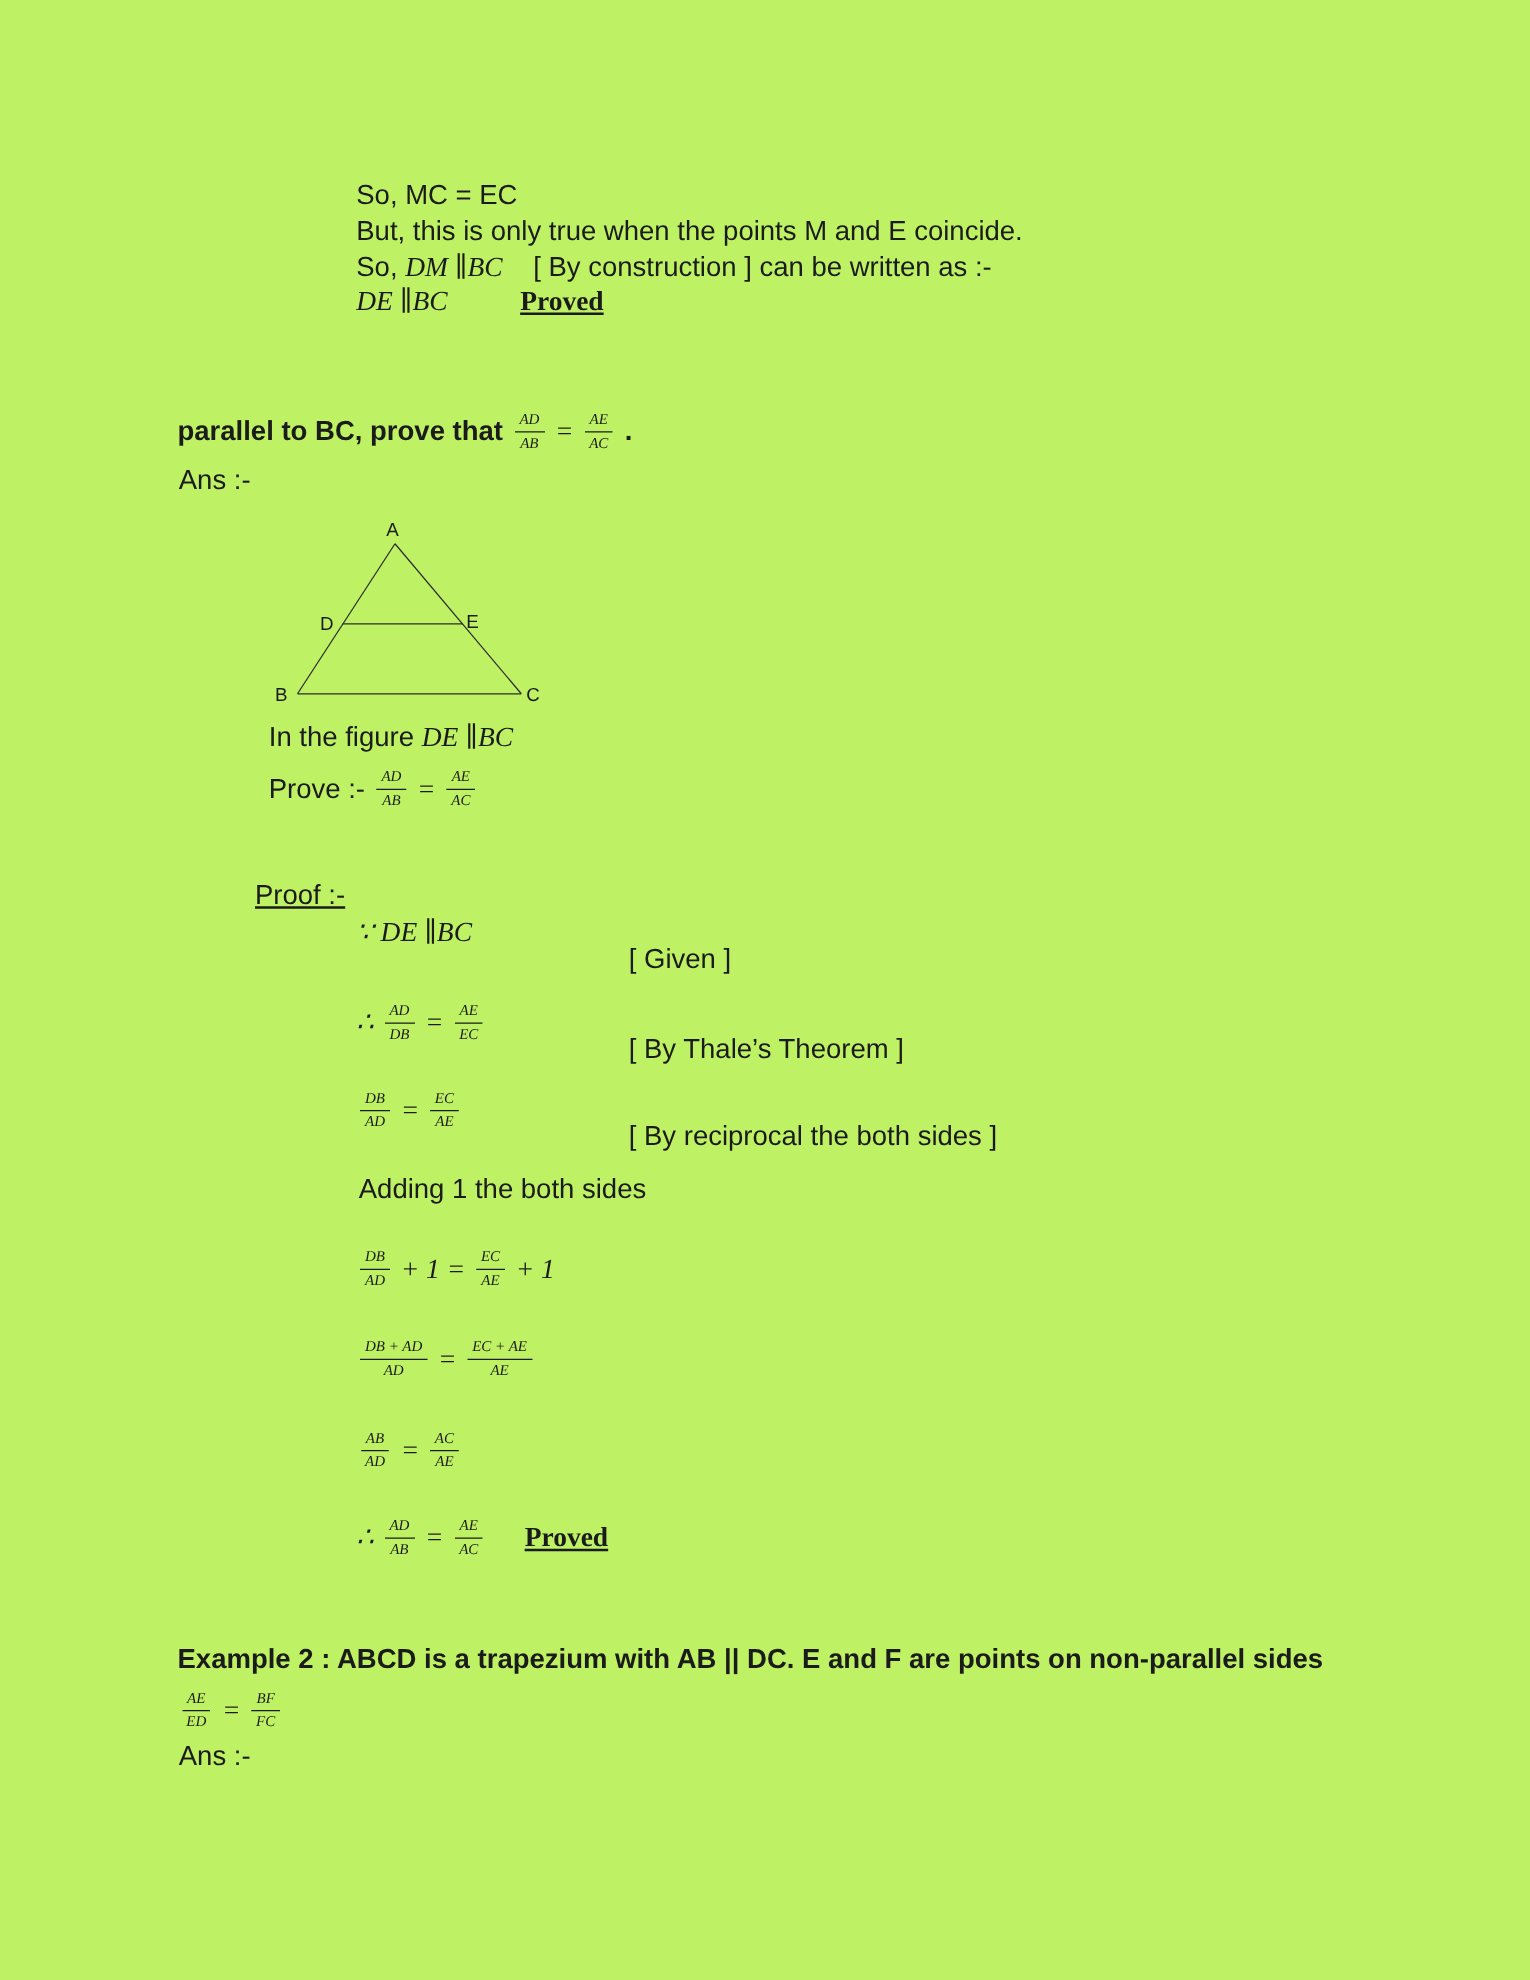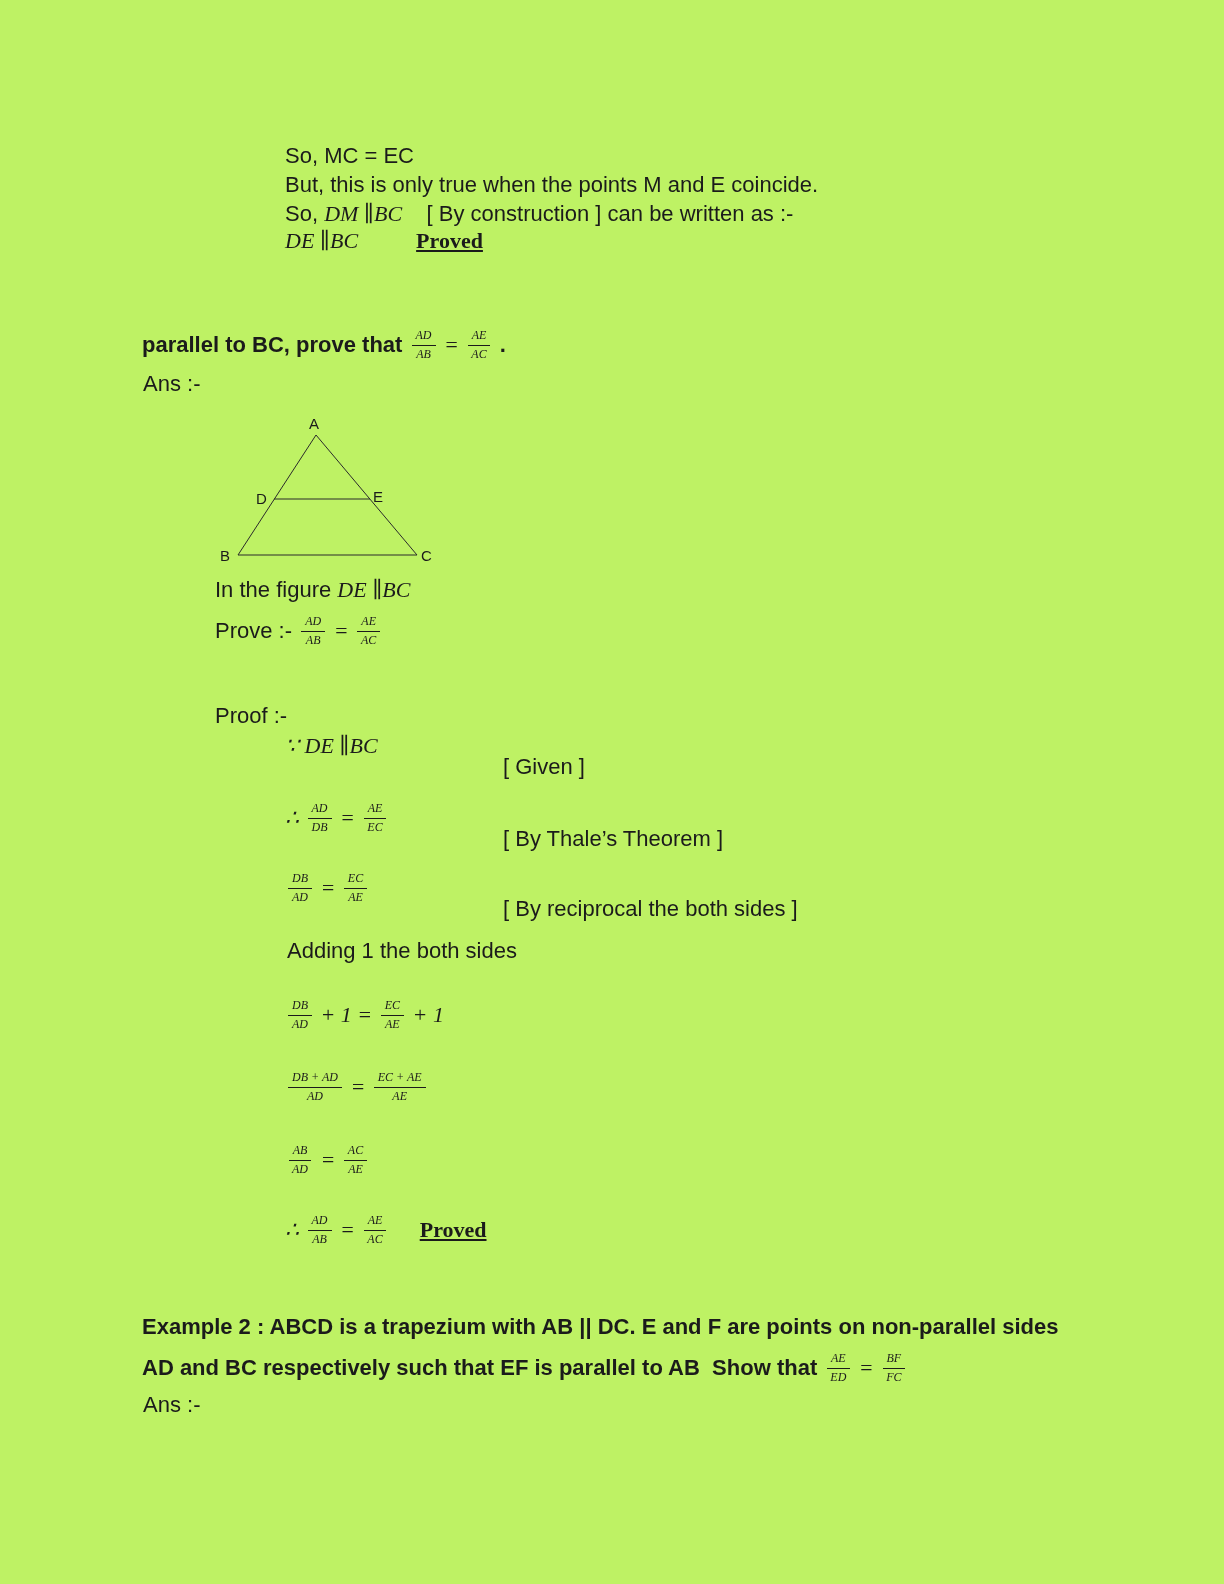--- a/index.html
+++ b/index.html
@@ -78,21 +78,21 @@
     <text x="99" y="19">A</text>
     <text x="10" y="151">B</text>
     <text x="211" y="151">C</text>
     <text x="46" y="94">D</text>
     <text x="163" y="92">E</text>
   </svg>
 
   <div class="row" style="left:215px; top:574px; height:32px;"><span class="mtext">In the figure </span><span class="mi">DE ∥BC</span></div>
   <div class="row" style="left:215px; top:605px; height:52px;"><span class="mtext">Prove :- </span><span class="frac"><span class="num">AD</span><span class="den">AB</span></span><span class="mi"> = </span><span class="frac"><span class="num">AE</span><span class="den">AC</span></span></div>
 
-  <div class="line" style="left:215px; top:702px;">Proof :-</div>
+  <div class="line" style="left:204px; top:702px;text-decoration:underline;">Proof :-</div>
 
   <div class="row" style="left:285px; top:730px; height:32px;">
     <span class="eqcell fixed"><span class="mi">∵ DE ∥BC</span></span>
     <span class="comment">[ Given ]</span>
   </div>
 
   <div class="row" style="left:285px; top:792px; height:52px;">
     <span class="eqcell fixed"><span class="mi">∴ </span><span class="frac"><span class="num">AD</span><span class="den">DB</span></span><span class="mi"> = </span><span class="frac"><span class="num">AE</span><span class="den">EC</span></span></span>
     <span class="comment">[ By Thale’s Theorem ]</span>
   </div>
@@ -107,16 +107,16 @@
   <div class="row" style="left:285px; top:989px; height:52px;"><span class="frac"><span class="num">DB</span><span class="den">AD</span></span><span class="mi"> + 1 = </span><span class="frac"><span class="num">EC</span><span class="den">AE</span></span><span class="mi"> + 1</span></div>
   <div class="row" style="left:285px; top:1061px; height:52px;"><span class="frac"><span class="num">DB + AD</span><span class="den">AD</span></span><span class="mi"> = </span><span class="frac"><span class="num">EC + AE</span><span class="den">AE</span></span></div>
   <div class="row" style="left:285px; top:1134px; height:52px;"><span class="frac"><span class="num">AB</span><span class="den">AD</span></span><span class="mi"> = </span><span class="frac"><span class="num">AC</span><span class="den">AE</span></span></div>
 
   <div class="row" style="left:285px; top:1204px; height:52px;">
     <span class="eqcell"><span class="mi">∴ </span><span class="frac"><span class="num">AD</span><span class="den">AB</span></span><span class="mi"> = </span><span class="frac"><span class="num">AE</span><span class="den">AC</span></span></span>
     <span class="proved" style="margin-left:30px;">Proved</span>
   </div>
 
   <div class="line bold" style="left:142px; top:1313px;"><span class="mtext">Example 2 : ABCD is a trapezium with AB || DC. E and F are points on non-parallel sides</span></div>
-  <div class="row bold" style="left:142px; top:1342px; height:52px;"><span class="mtext">AD and BC respectively such that EF is parallel to AB  Show that </span><span class="frac"><span class="num">AE</span><span class="den">ED</span></span><span class="mi"> = </span><span class="frac"><span class="num">BF</span><span class="den">FC</span></span></div>
+  <div class="row bold" style="left:142px; top:1342px; height:52px;"><span class="frac"><span class="num">AE</span><span class="den">ED</span></span><span class="mi"> = </span><span class="frac"><span class="num">BF</span><span class="den">FC</span></span></div>
   <div class="line" style="left:143px; top:1391px;">Ans :-</div>
 
 </div>
 
 </body></html>

